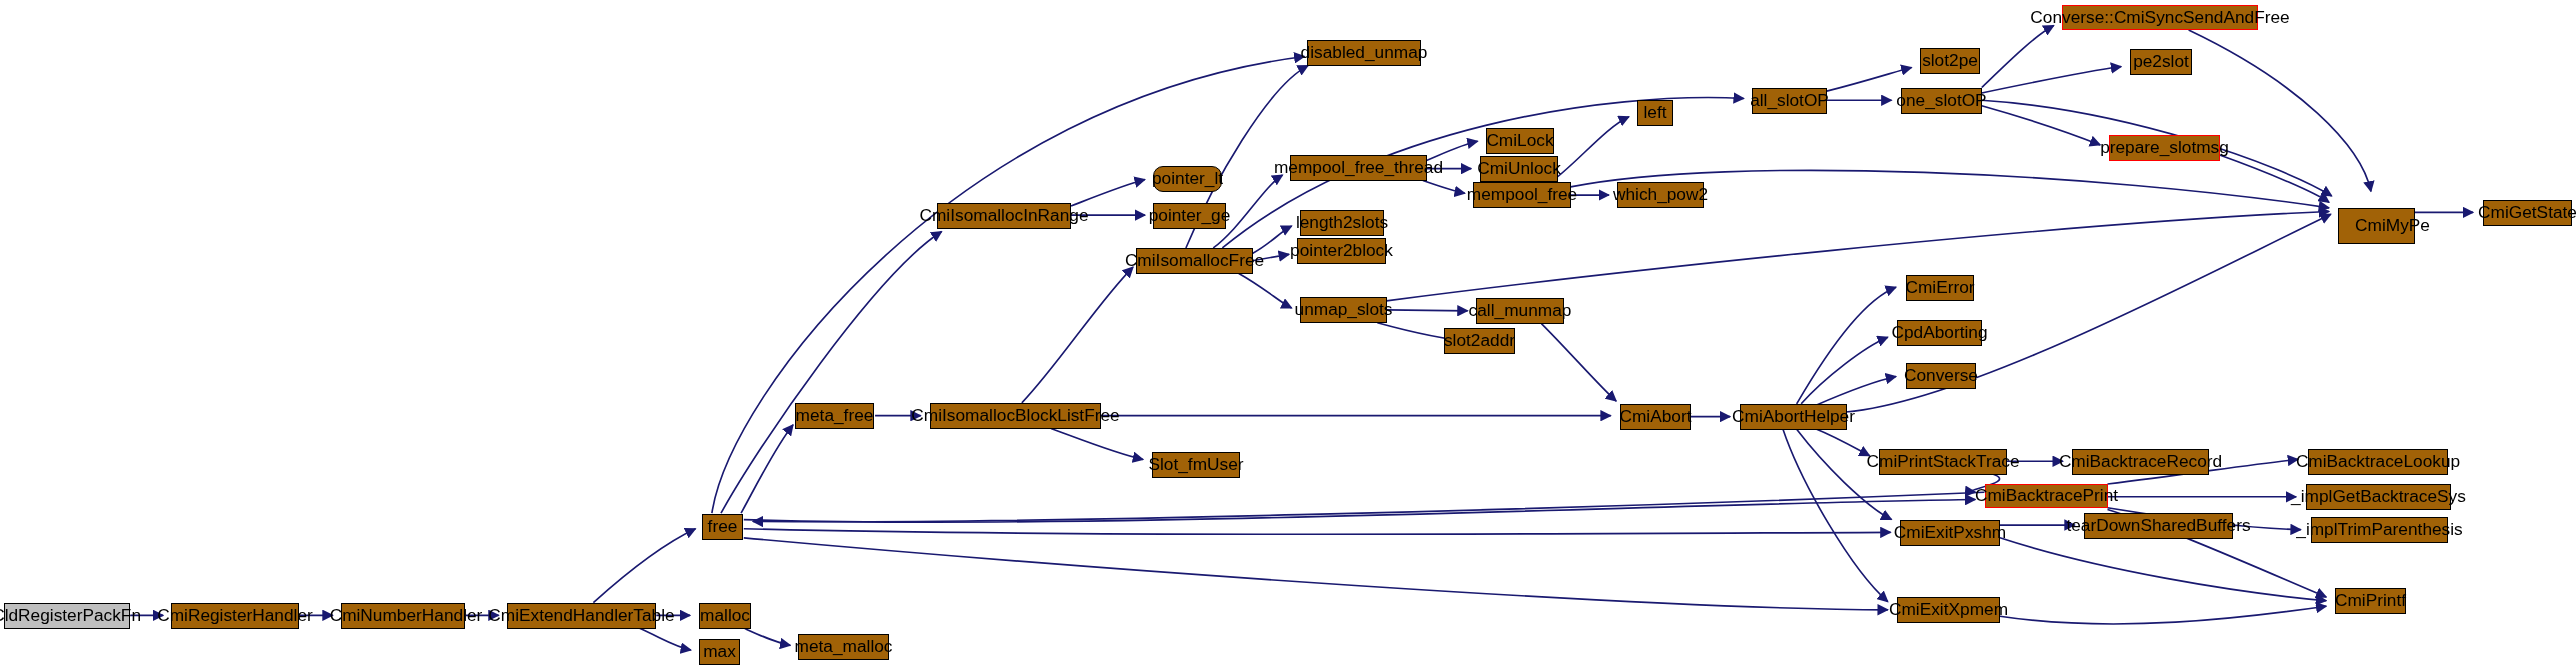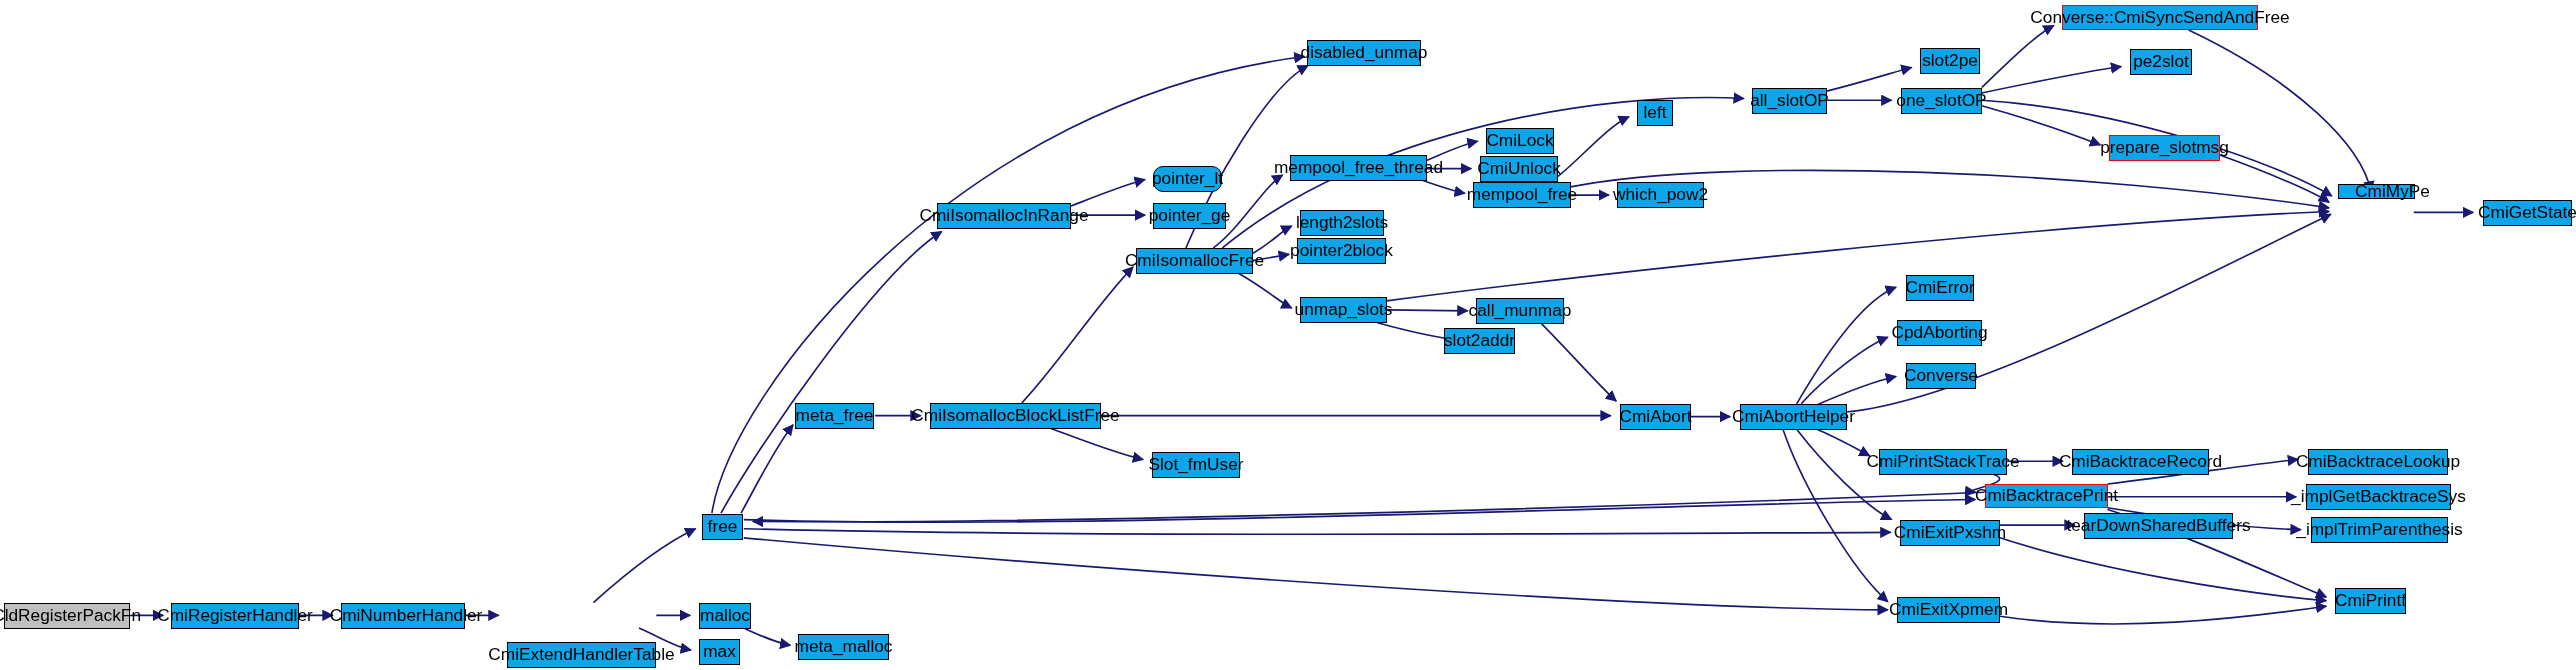--- a/index.html
+++ b/index.html
@@ -9,21 +9,21 @@
     height:670px;
     background:#ffffff;
     font-family:"Liberation Sans", sans-serif;
     overflow:hidden;
   }
   #edges{position:absolute;left:0;top:0;width:2576px;height:670px;}
   .node{
     position:absolute;
     box-sizing:border-box;
     border:1.5px solid #000000;
-    background:#0ea5e9;
+    background:#a16207;
     color:#000000;
     font-size:17.3px;
     line-height:1;
     display:flex;
     align-items:center;
     justify-content:center;
     white-space:nowrap;
     letter-spacing:0px;
   }
   .node.red{border-color:#ff0000;}
@@ -107,21 +107,21 @@
   <div id="nodes-layer">
       <div class="node gray" style="left: 3.6px; top: 603px; width: 126px; height: 25.5px;">
         <span>CldRegisterPackFn</span>
       </div>
       <div class="node" style="left: 171px; top: 603px; width: 128px; height: 25.5px;">
         <span>CmiRegisterHandler</span>
       </div>
       <div class="node" style="left: 341px; top: 603px; width: 124px; height: 25.5px; padding-left: 6px;">
         <span>CmiNumberHandler</span>
       </div>
-      <div class="node" style="left: 507px; top: 603px; width: 149px; height: 25.5px; margin-top: 39px;">
+      <div class="node" style="left: 507px; top: 603px; width: 149px; height: 25.5px;">
         <span>CmiExtendHandlerTable</span>
       </div>
       <div class="node" style="left: 699px; top: 603px; width: 52px; height: 25.5px;">
         <span>malloc</span>
       </div>
       <div class="node" style="left: 699px; top: 639px; width: 41px; height: 25.5px;">
         <span>max</span>
       </div>
       <div class="node" style="left: 798px; top: 634px; width: 91px; height: 25.5px;">
         <span>meta_malloc</span>
@@ -197,21 +197,21 @@
       </div>
       <div class="node red" style="left: 2062px; top: 4.6px; width: 196px; height: 25.5px;">
         <span>Converse::CmiSyncSendAndFree</span>
       </div>
       <div class="node" style="left: 2130px; top: 49px; width: 62px; height: 25.5px;">
         <span>pe2slot</span>
       </div>
       <div class="node red" style="left: 2109px; top: 135px; width: 111px; height: 25.5px;">
         <span>prepare_slotmsg</span>
       </div>
-      <div class="node" style="left: 2338px; top: 184px; width: 77px; height: 15px; padding-left: 32px;">
+      <div class="node" style="left: 2338px; top: 208px; width: 77px; height: 36px; padding-left: 32px;">
         <span>CmiMyPe</span>
       </div>
       <div class="node" style="left: 2483px; top: 200px; width: 89px; height: 25.5px;">
         <span>CmiGetState</span>
       </div>
       <div class="node" style="left: 1620px; top: 404px; width: 71px; height: 25.5px;">
         <span>CmiAbort</span>
       </div>
       <div class="node" style="left: 1740px; top: 404px; width: 107px; height: 25.5px;">
         <span>CmiAbortHelper</span>

